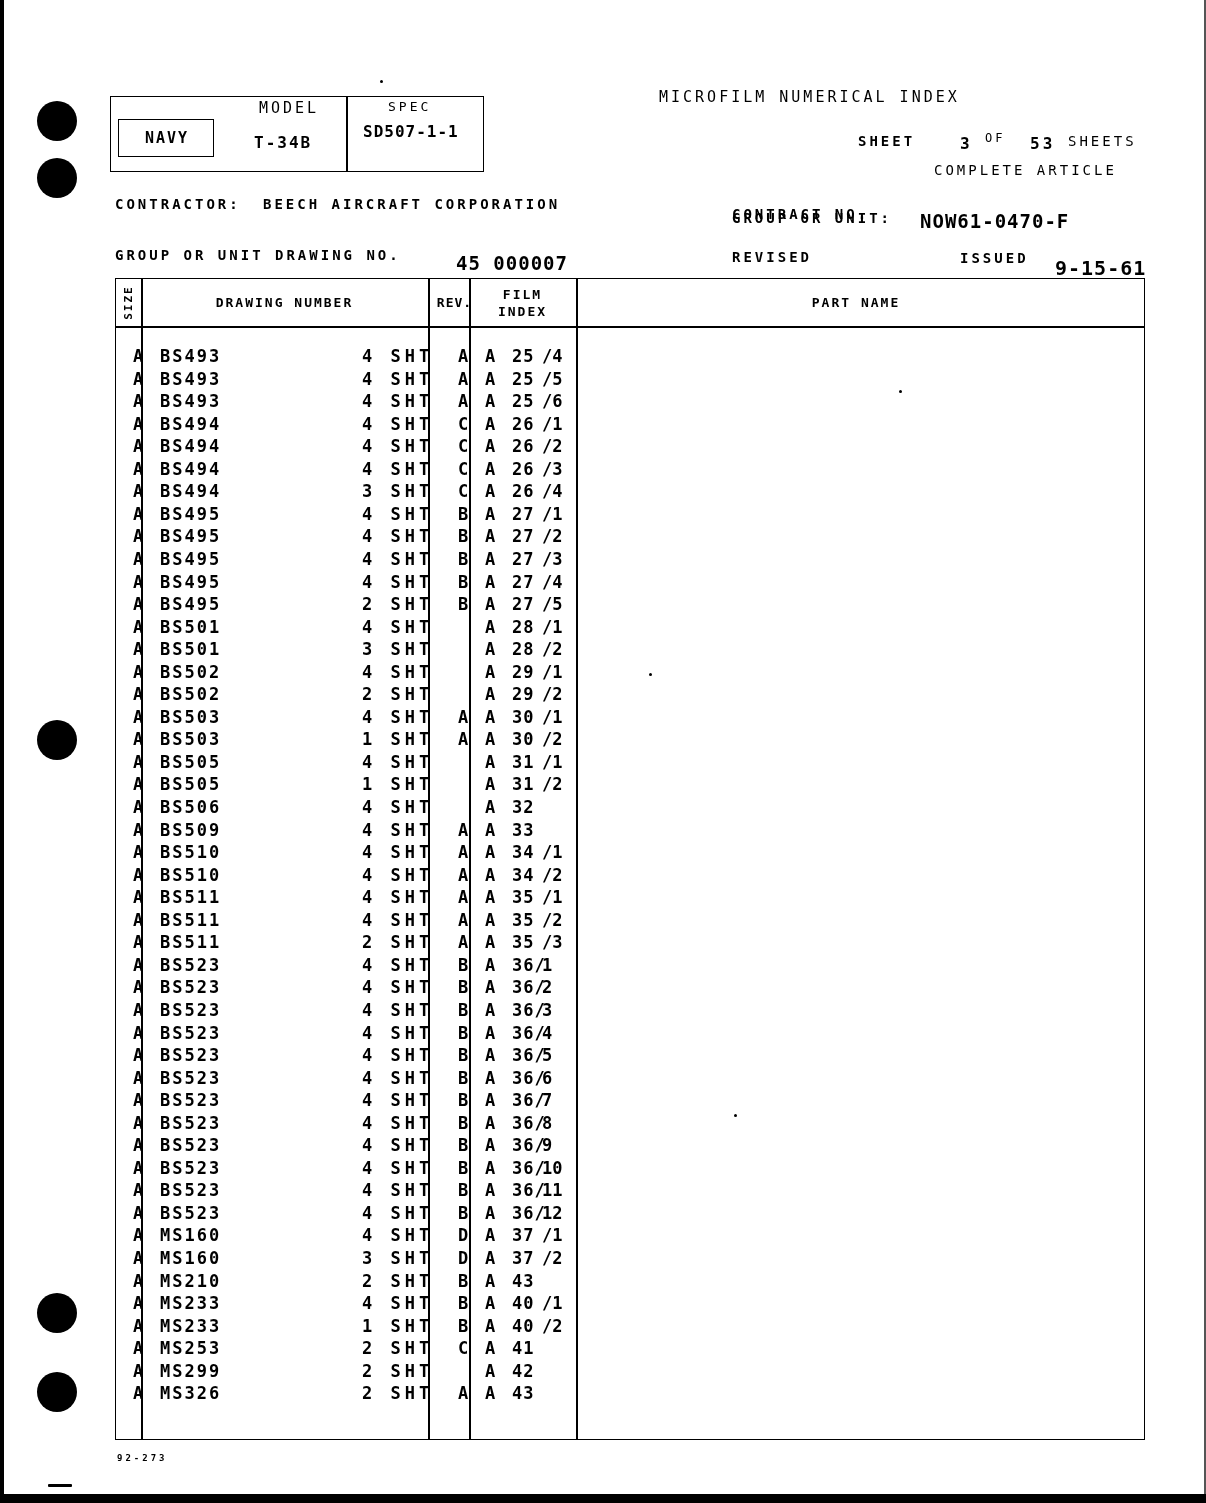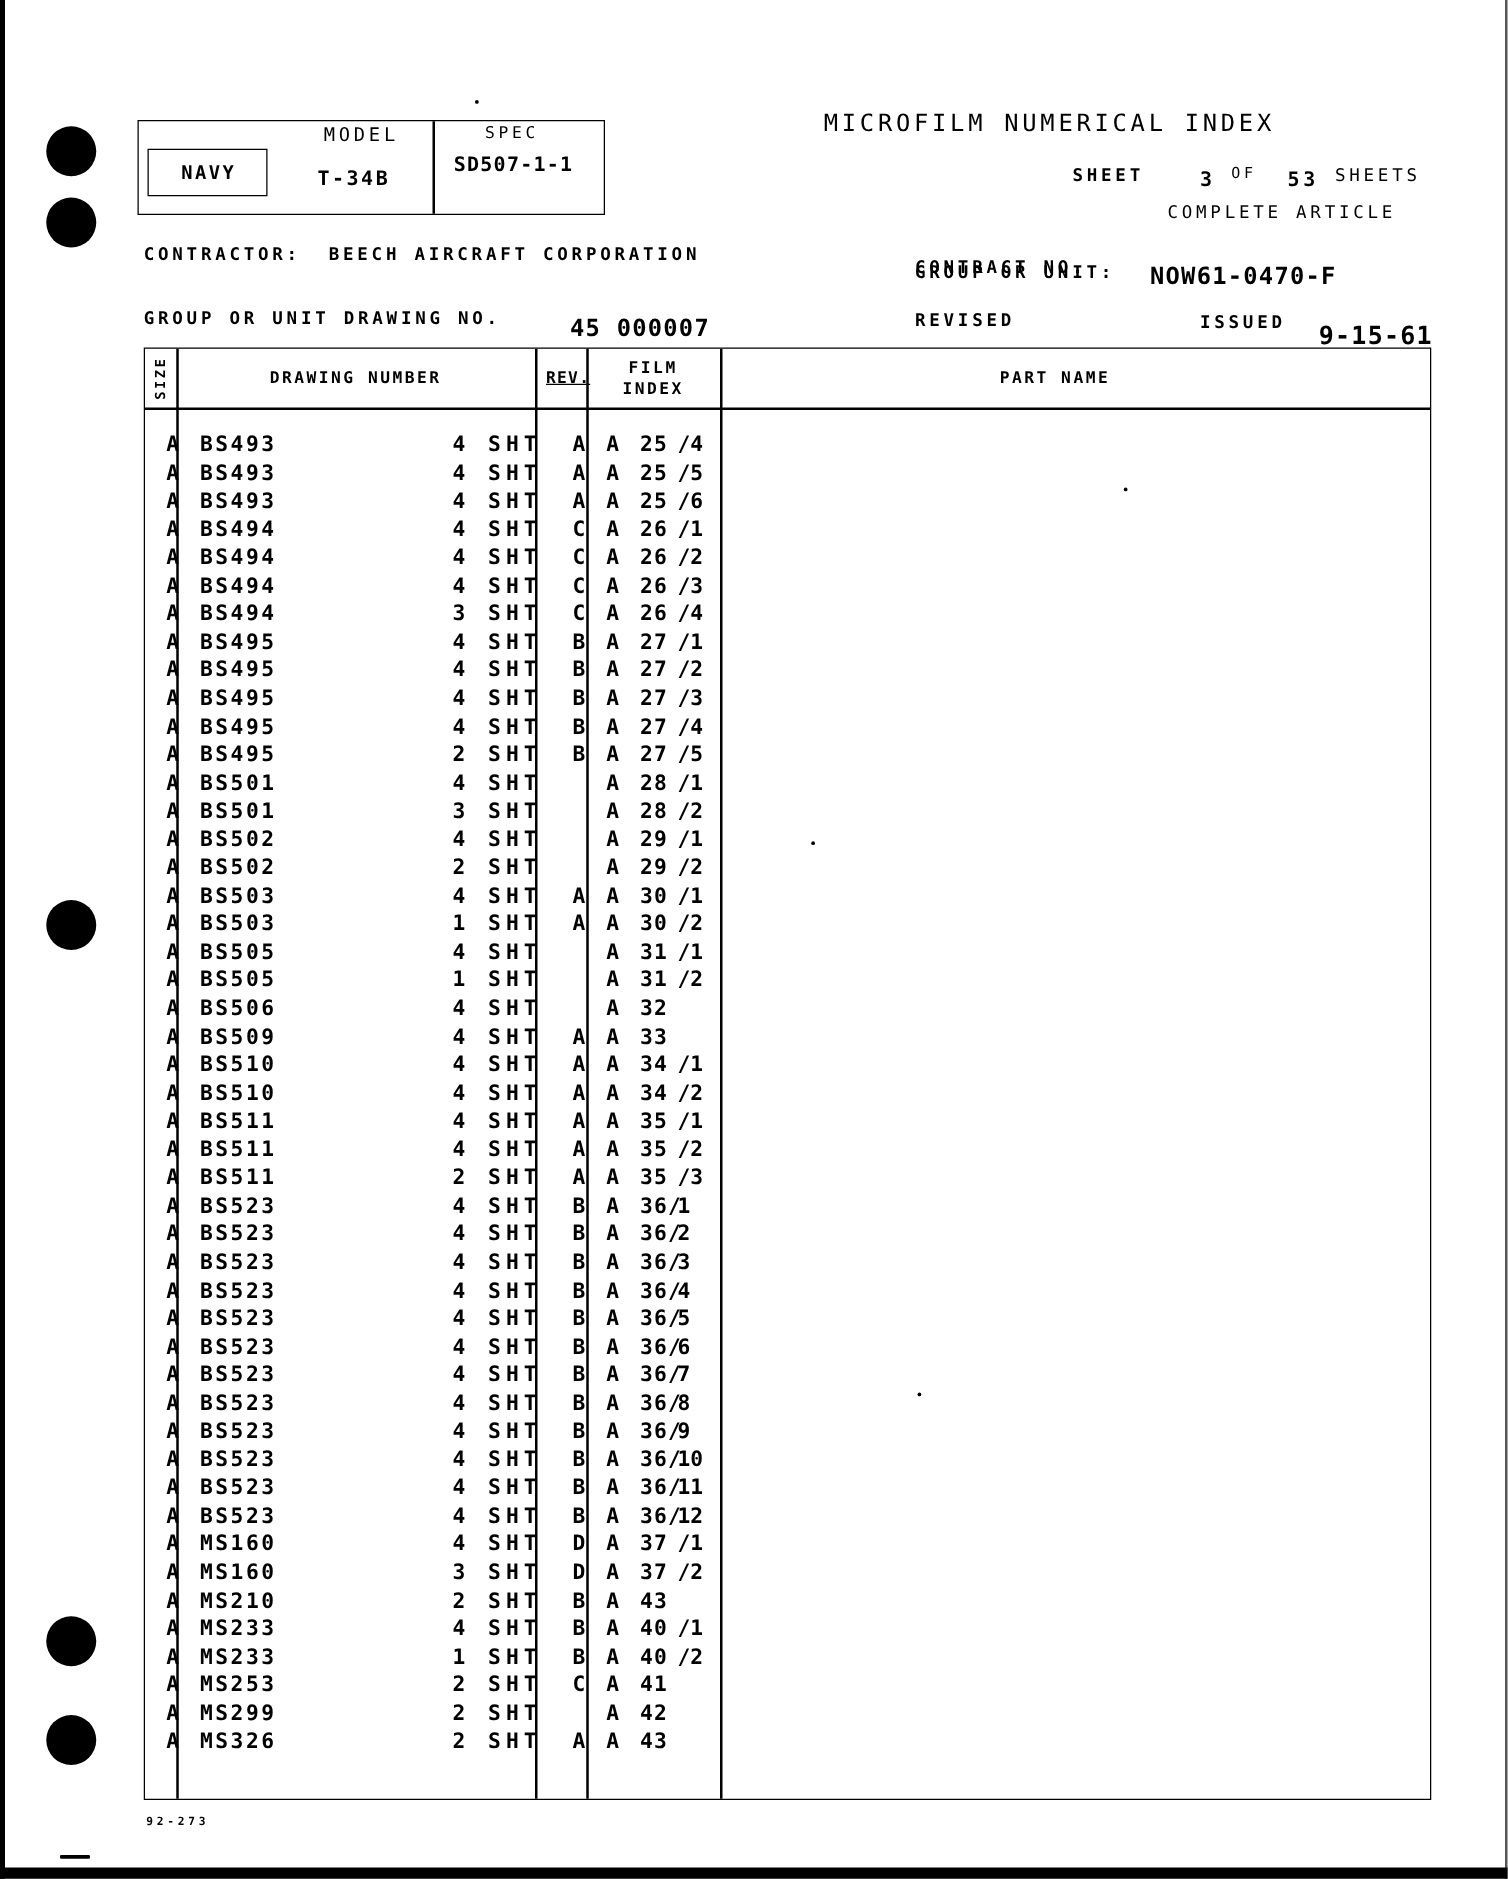--- a/index.html
+++ b/index.html
@@ -58,21 +58,21 @@
   <div class="model-div"></div>
   <div class="navy-box">
     <div class="tt" style="left:26px;top:9px;font-size:15px;letter-spacing:2px;">NAVY</div>
   </div>
   <div class="tt" style="left:148px;top:2px;font-size:15px;letter-spacing:3px;font-weight:normal;">MODEL</div>
   <div class="tt" style="left:143px;top:36px;font-size:16px;letter-spacing:2px;">T-34B</div>
   <div class="tt" style="left:277px;top:2px;font-size:13px;letter-spacing:3px;font-weight:normal;">SPEC</div>
   <div class="tt" style="left:252px;top:25px;font-size:16px;letter-spacing:1px;">SD507-1-1</div>
 </div>
 
-<div class="tt" style="left:643px;top:88px;font-size:19px;font-weight:normal;letter-spacing:3px;padding-left:16px;">MICROFILM NUMERICAL INDEX</div>
+<div class="tt" style="left:643px;top:88px;font-size:15px;font-weight:normal;letter-spacing:3px;padding-left:16px;">MICROFILM NUMERICAL INDEX</div>
 
 <div class="tt small" style="left:858px;top:133px;">SHEET</div>
 <div class="tt" style="left:960px;top:134px;font-size:16px;">3</div>
 <div class="tt" style="left:985px;top:131px;font-size:12px;font-weight:normal;">OF</div>
 <div class="tt" style="left:1030px;top:134px;font-size:16px;">53</div>
 <div class="tt small" style="left:1068px;top:133px;font-weight:normal;">SHEETS</div>
 
 <div class="tt small" style="left:732px;top:162px;margin-top:48px;">GROUP OR UNIT:</div>
 <div class="tt small" style="left:934px;top:162px;font-weight:normal;">COMPLETE ARTICLE</div>
 
@@ -96,28 +96,28 @@
   <div class="vline" style="left:353px;"></div>
   <div class="vline" style="left:460px;"></div>
   <div class="hline"></div>
 
   <div class="size-hdr">
       <span>SIZE</span>
     </div>
   <div class="hdr" style="left:25px;width:287px;">
       <span>DRAWING NUMBER</span>
     </div>
-  <div class="hdr" style="left:312px;width:53px;letter-spacing:1px;text-decoration:underline;">
+  <div class="hdr" style="left:312px;width:53px;letter-spacing:1px;">
       <span>REV.</span>
     </div>
   <div class="hdr" style="left:353px;width:107px;">
       <span>FILM</span>
       <span>INDEX</span>
     </div>
-  <div class="hdr" style="left:444px;width:568px;justify-content:center;">
+  <div class="hdr" style="left:456px;width:568px;justify-content:center;">
       <span>PART NAME</span>
     </div>
 
   <div class="clip" style="width:460px;">
     <div class="rows" id="rows">
         <div class="row" style="top: 0px;">
     <span class="c-size">A</span>
     <span class="c-dwg">BS493</span>
     <span class="c-sht">4 SHT</span>
     <span class="c-rev">A</span>

